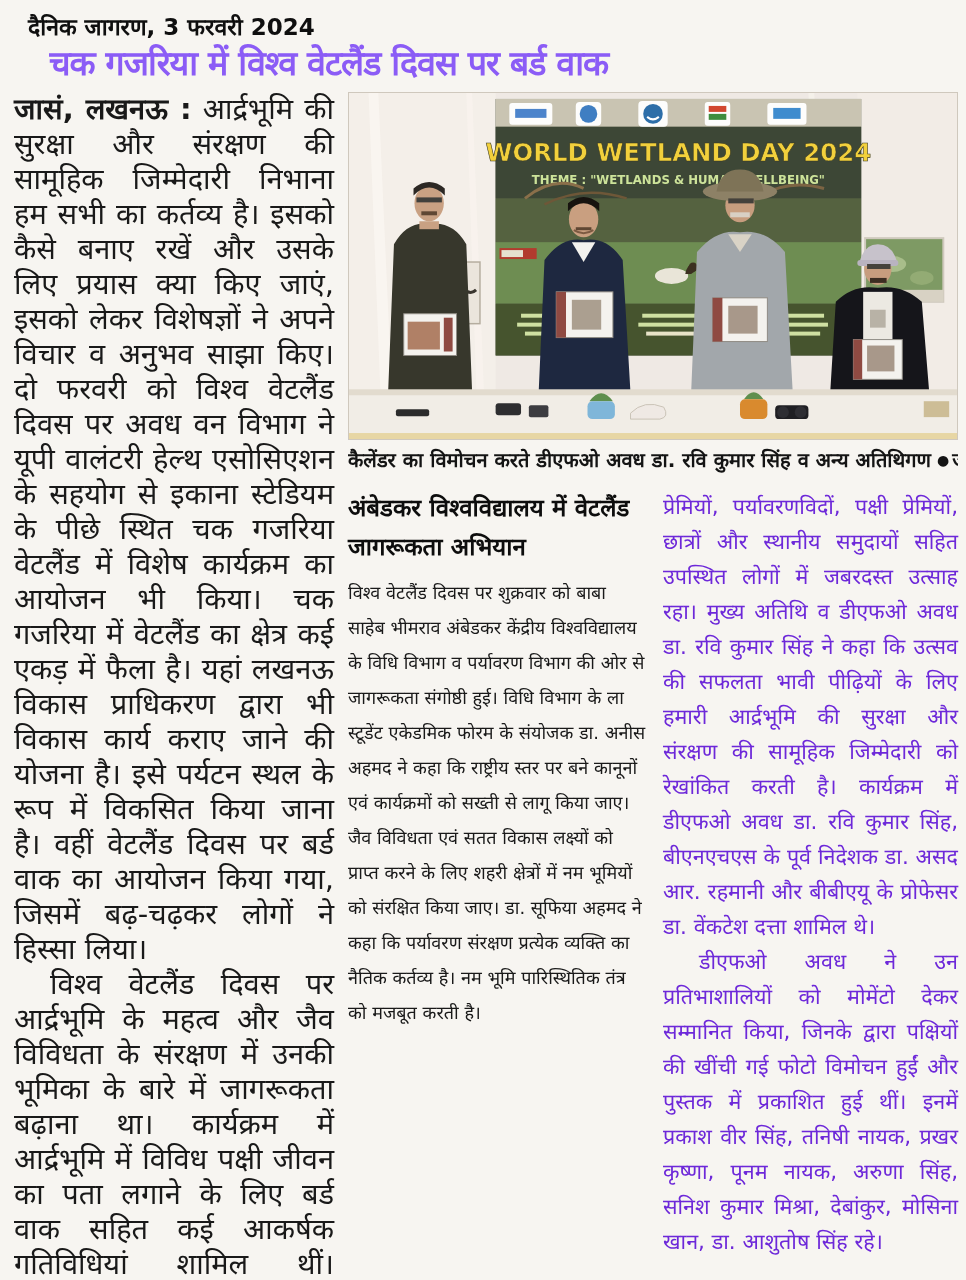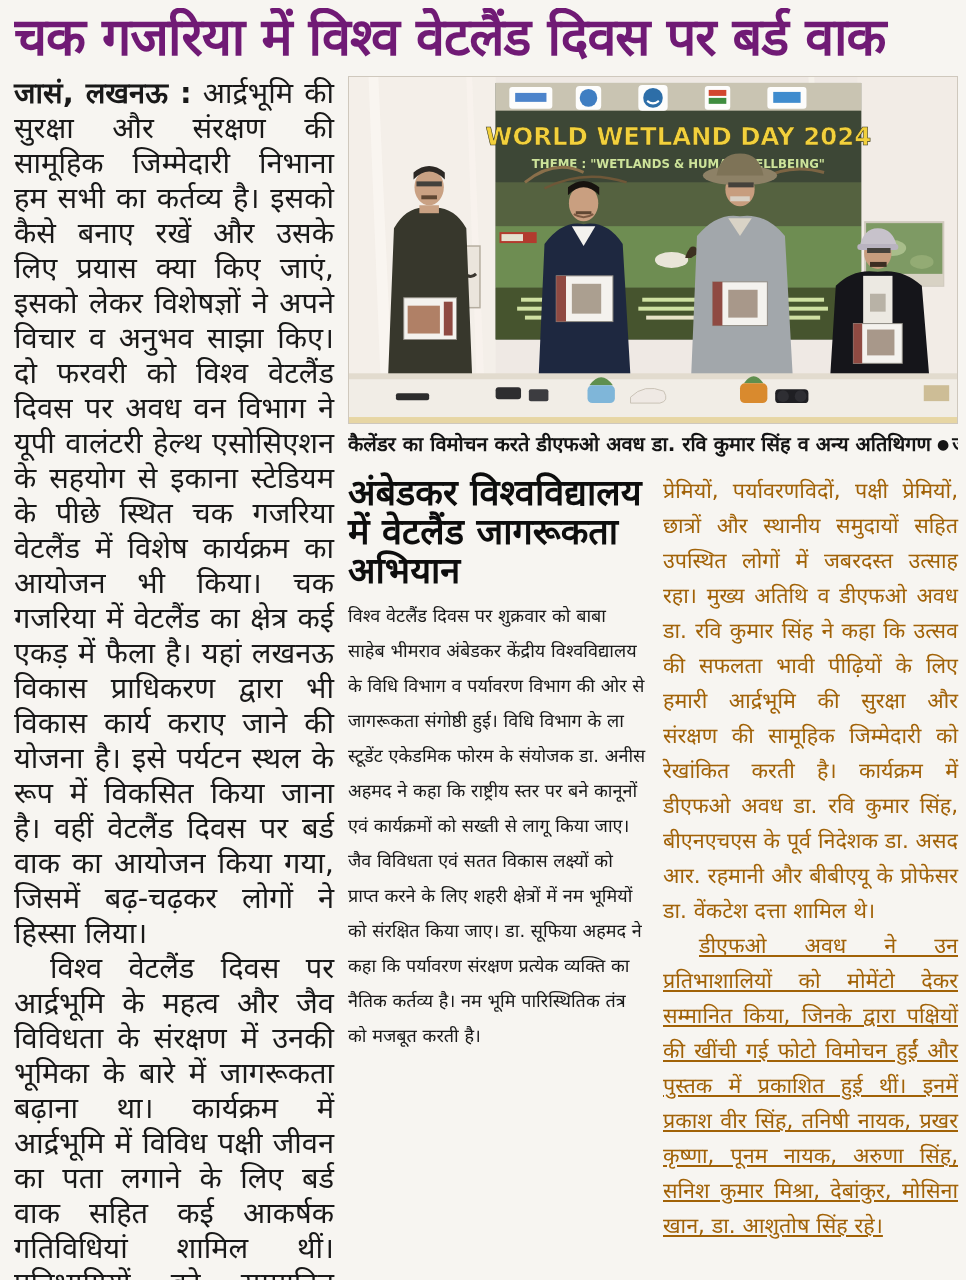--- a/index.html
+++ b/index.html
@@ -10,23 +10,23 @@
     font-family:"DejaVu Sans","Liberation Sans",sans-serif;
     color:#1b1b1b;
   }
   .page { position:absolute; inset:0; padding:6px 8px 6px 14px; }
 
   .masthead {
     font-size:23px; font-weight:700; color:#0f0f0f;
     padding:4px 0 0 14px; letter-spacing:0;
   }
   .headline {
-    font-size:52px; font-weight:700; color:#701a75;
+    font-size:34px; font-weight:700; color:#8b5cf6;
     letter-spacing:-1px; line-height:1.12;
-    white-space:nowrap; overflow:hidden; margin-top:2px;
+    white-space:nowrap; overflow:hidden; margin-top:2px;margin-left:35px;
   }
 
   .content { display:flex; gap:14px; margin-top:10px; }
 
   .col-left {
     flex:0 0 320px; width:320px;
     font-size:29px; line-height:35px; text-align:justify;
     color:#191919;
   }
   .col-left p.second { text-indent:36px; }
@@ -42,39 +42,40 @@
   .photo-frame svg { display:block; width:100%; height:100%; }
   figcaption {
     font-size:20px; font-weight:700; color:#141414;
     margin-top:7px; line-height:26px; white-space:nowrap; overflow:hidden;
   }
   .credit-bullet { font-size:14px; vertical-align:2px; padding:0 3px 0 6px; }
 
   .cols2 { display:flex; gap:16px; margin-top:16px; min-width:0; }
   .col-mid { flex:0 0 299px; width:299px; min-width:0; }
   .sub-headline {
-    font-size:36px; line-height:39px; font-weight:700; color:#0d0d0d;
+    font-size:24px; line-height:39px; font-weight:700; color:#0d0d0d;
     margin-bottom:8px;
   }
   .sub-body { font-size:18px; line-height:35px; text-align:left; color:#191919; }
   .cont { font-size:21.5px; line-height:35px; text-align:justify; color:#191919; }
   .cont.first { margin-top:28px; }
   .cont.indent { text-indent:36px; }
 
   .col-right2 {
     flex:1; min-width:0;
-    font-size:21.5px; line-height:35px; text-align:justify; color:#a16207;
-  }
-  .col-right2 p.second { text-indent:36px;text-decoration:underline; }
+    font-size:21.5px; line-height:35px; text-align:justify; color:#6d28d9;
+  }
+  .col-right2 p.second { text-indent:36px; }
 </style>
 </head>
 <body>
 
 <div class="page">
 
+  <div class="masthead">दैनिक जागरण, 3 फरवरी 2024</div>
 
   <h1 class="headline">चक गजरिया में विश्व वेटलैंड दिवस पर बर्ड वाक</h1>
 
   <div class="content">
 
     <div class="col-left">
       <p class="para"><span class="lead">जासं, लखनऊ :</span><span> आर्द्रभूमि की सुरक्षा और संरक्षण की सामूहिक जिम्मेदारी निभाना हम सभी का कर्तव्य है। इसको कैसे बनाए रखें और उसके लिए प्रयास क्या किए जाएं, इसको लेकर विशेषज्ञों ने अपने विचार व अनुभव साझा किए। दो फरवरी को विश्व वेटलैंड दिवस पर अवध वन विभाग ने यूपी वालंटरी हेल्थ एसोसिएशन के सहयोग से इकाना स्टेडियम के पीछे स्थित चक गजरिया वेटलैंड में विशेष कार्यक्रम का आयोजन भी किया। चक गजरिया में वेटलैंड का क्षेत्र कई एकड़ में फैला है। यहां लखनऊ विकास प्राधिकरण द्वारा भी विकास कार्य कराए जाने की योजना है। इसे पर्यटन स्थल के रूप में विकसित किया जाना है। वहीं वेटलैंड दिवस पर बर्ड वाक का आयोजन किया गया, जिसमें बढ़-चढ़कर लोगों ने हिस्सा लिया।</span></p>
       <p class="para second">विश्व वेटलैंड दिवस पर आर्द्रभूमि के महत्व और जैव विविधता के संरक्षण में उनकी भूमिका के बारे में जागरूकता बढ़ाना था। कार्यक्रम में आर्द्रभूमि में विविध पक्षी जीवन का पता लगाने के लिए बर्ड वाक सहित कई आकर्षक गतिविधियां शामिल थीं। प्रतिभागियों को सम्मानित विशेषज्ञों के साथ बातचीत करने का अवसर भी मिला। कार्यक्रम में 2024 कैलेंडर का विमोचन भी अतिथियों ने किया। कैलेंडर में लखनऊ के पक्षियों की सुंदरता को प्रदर्शित किया गया है। इसके अतिरिक्त, पर्यावरण संरक्षण और हरित प्रथाओं</p>
     </div>
 

